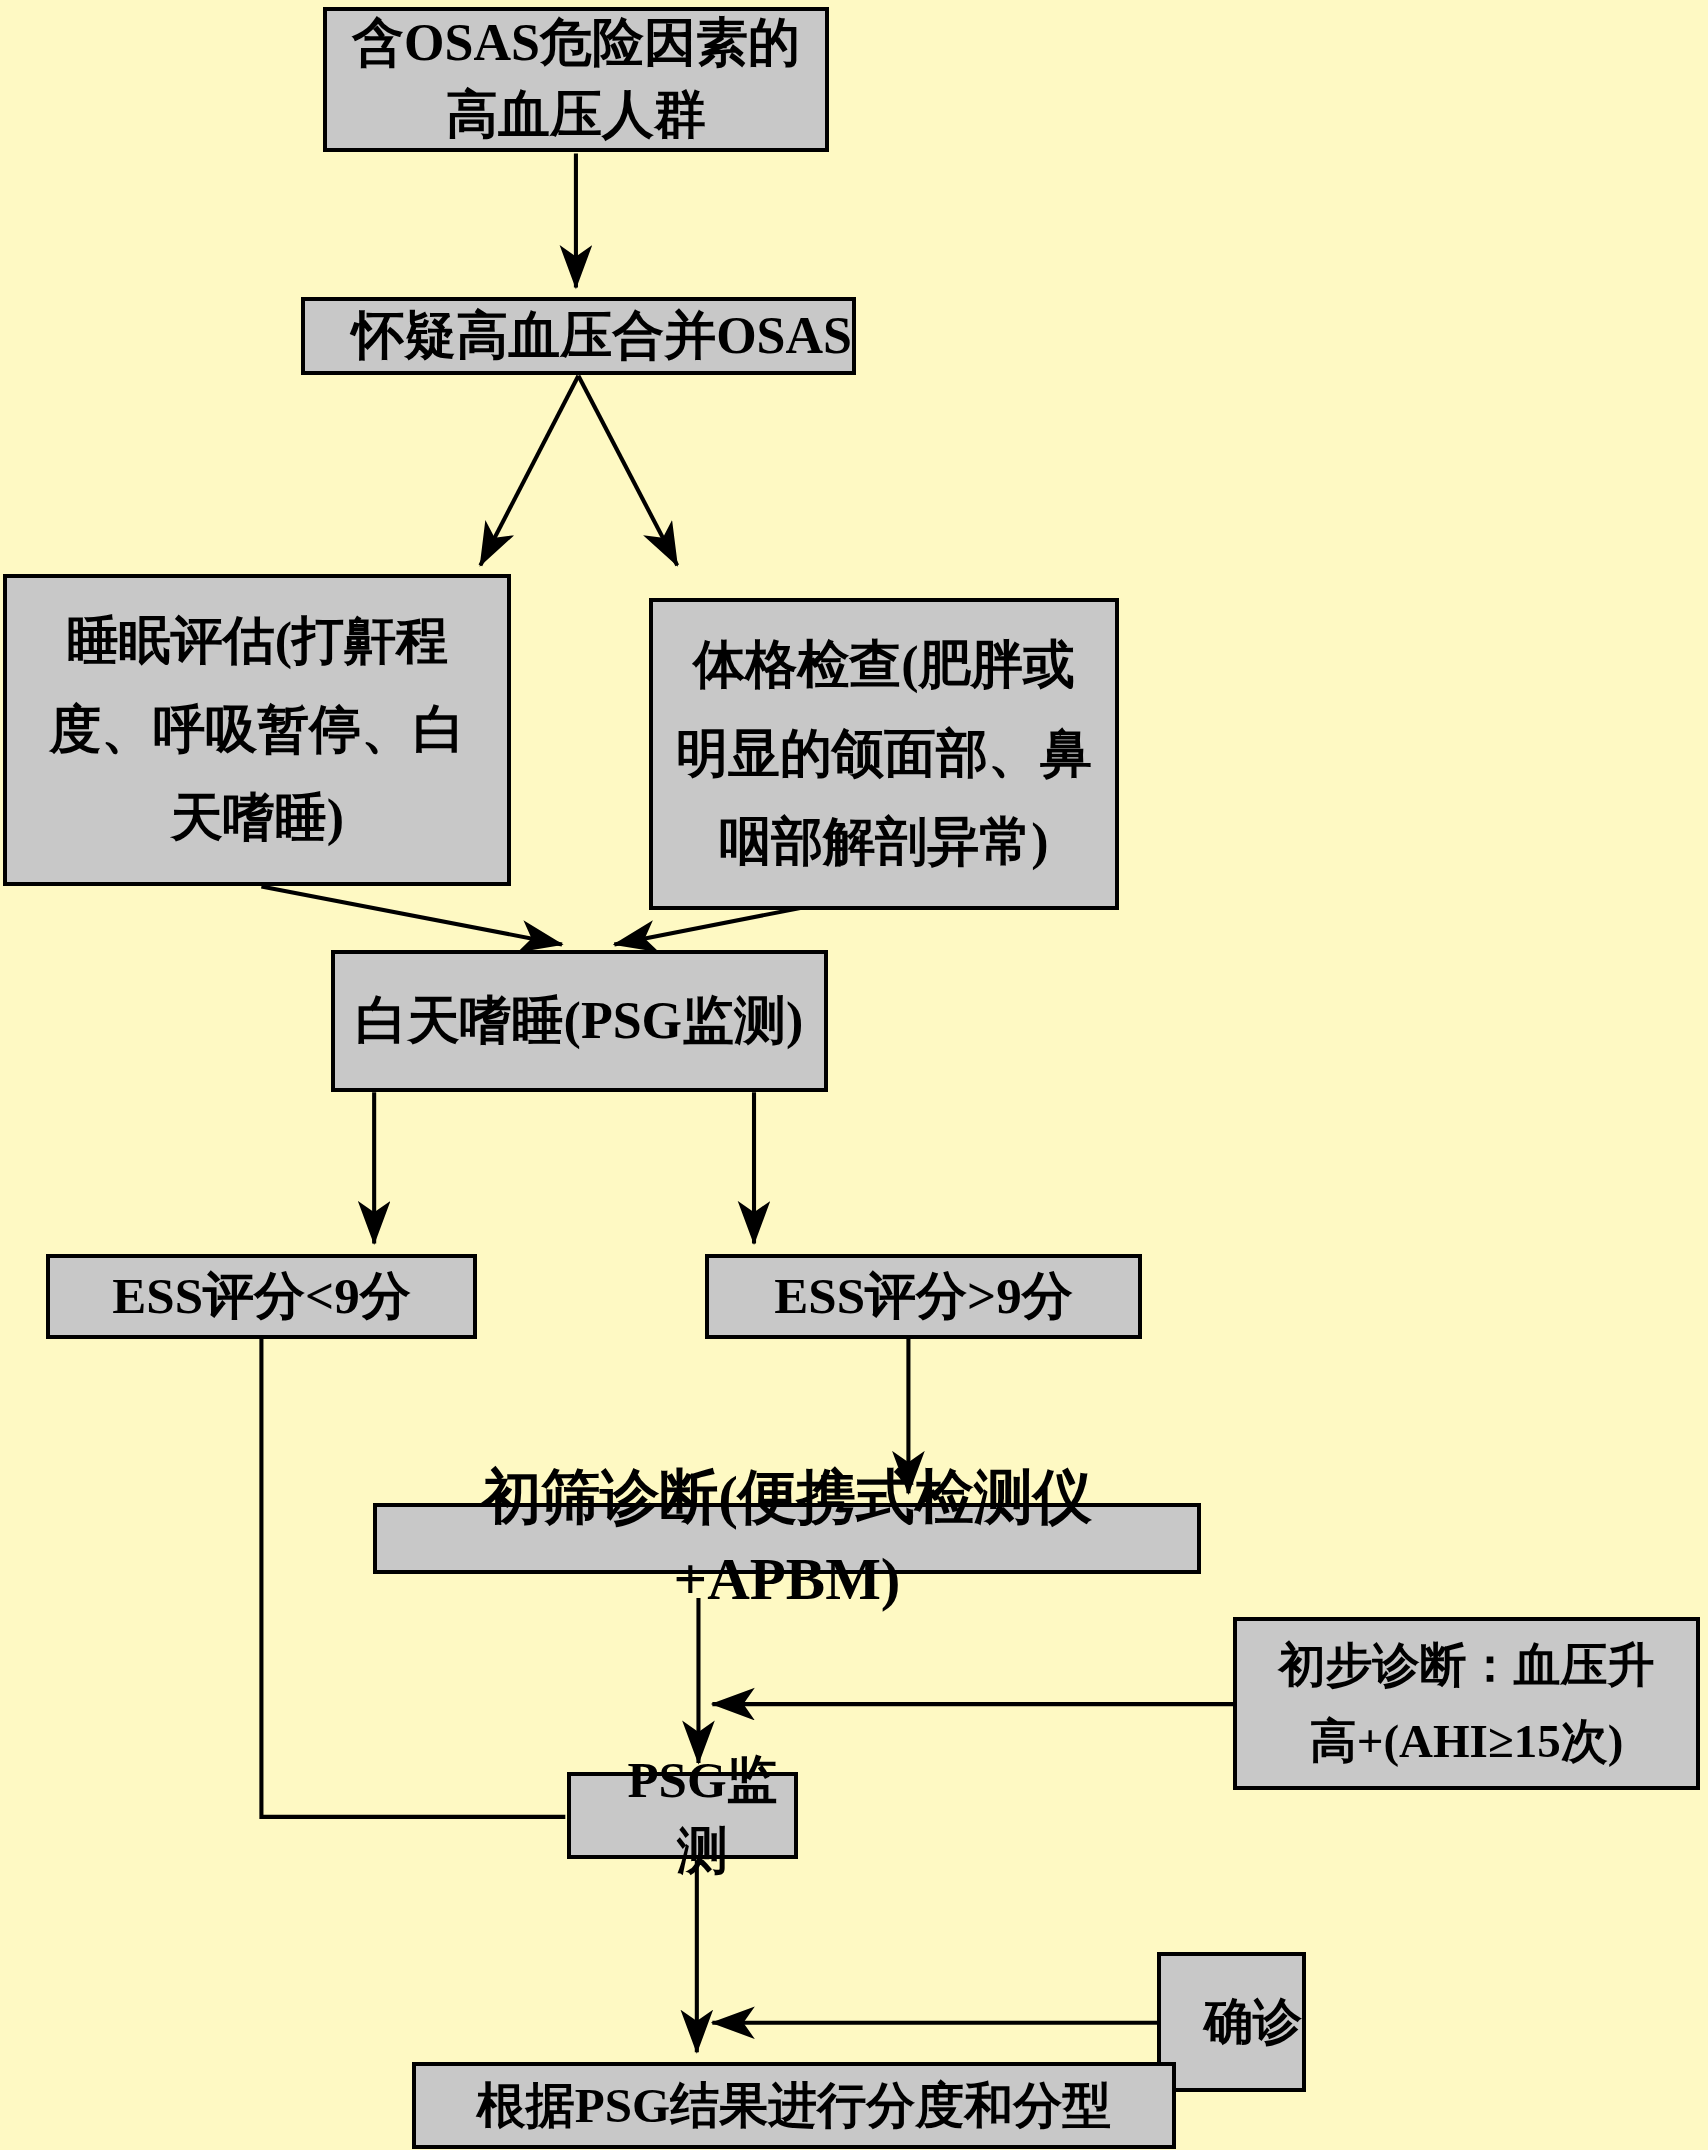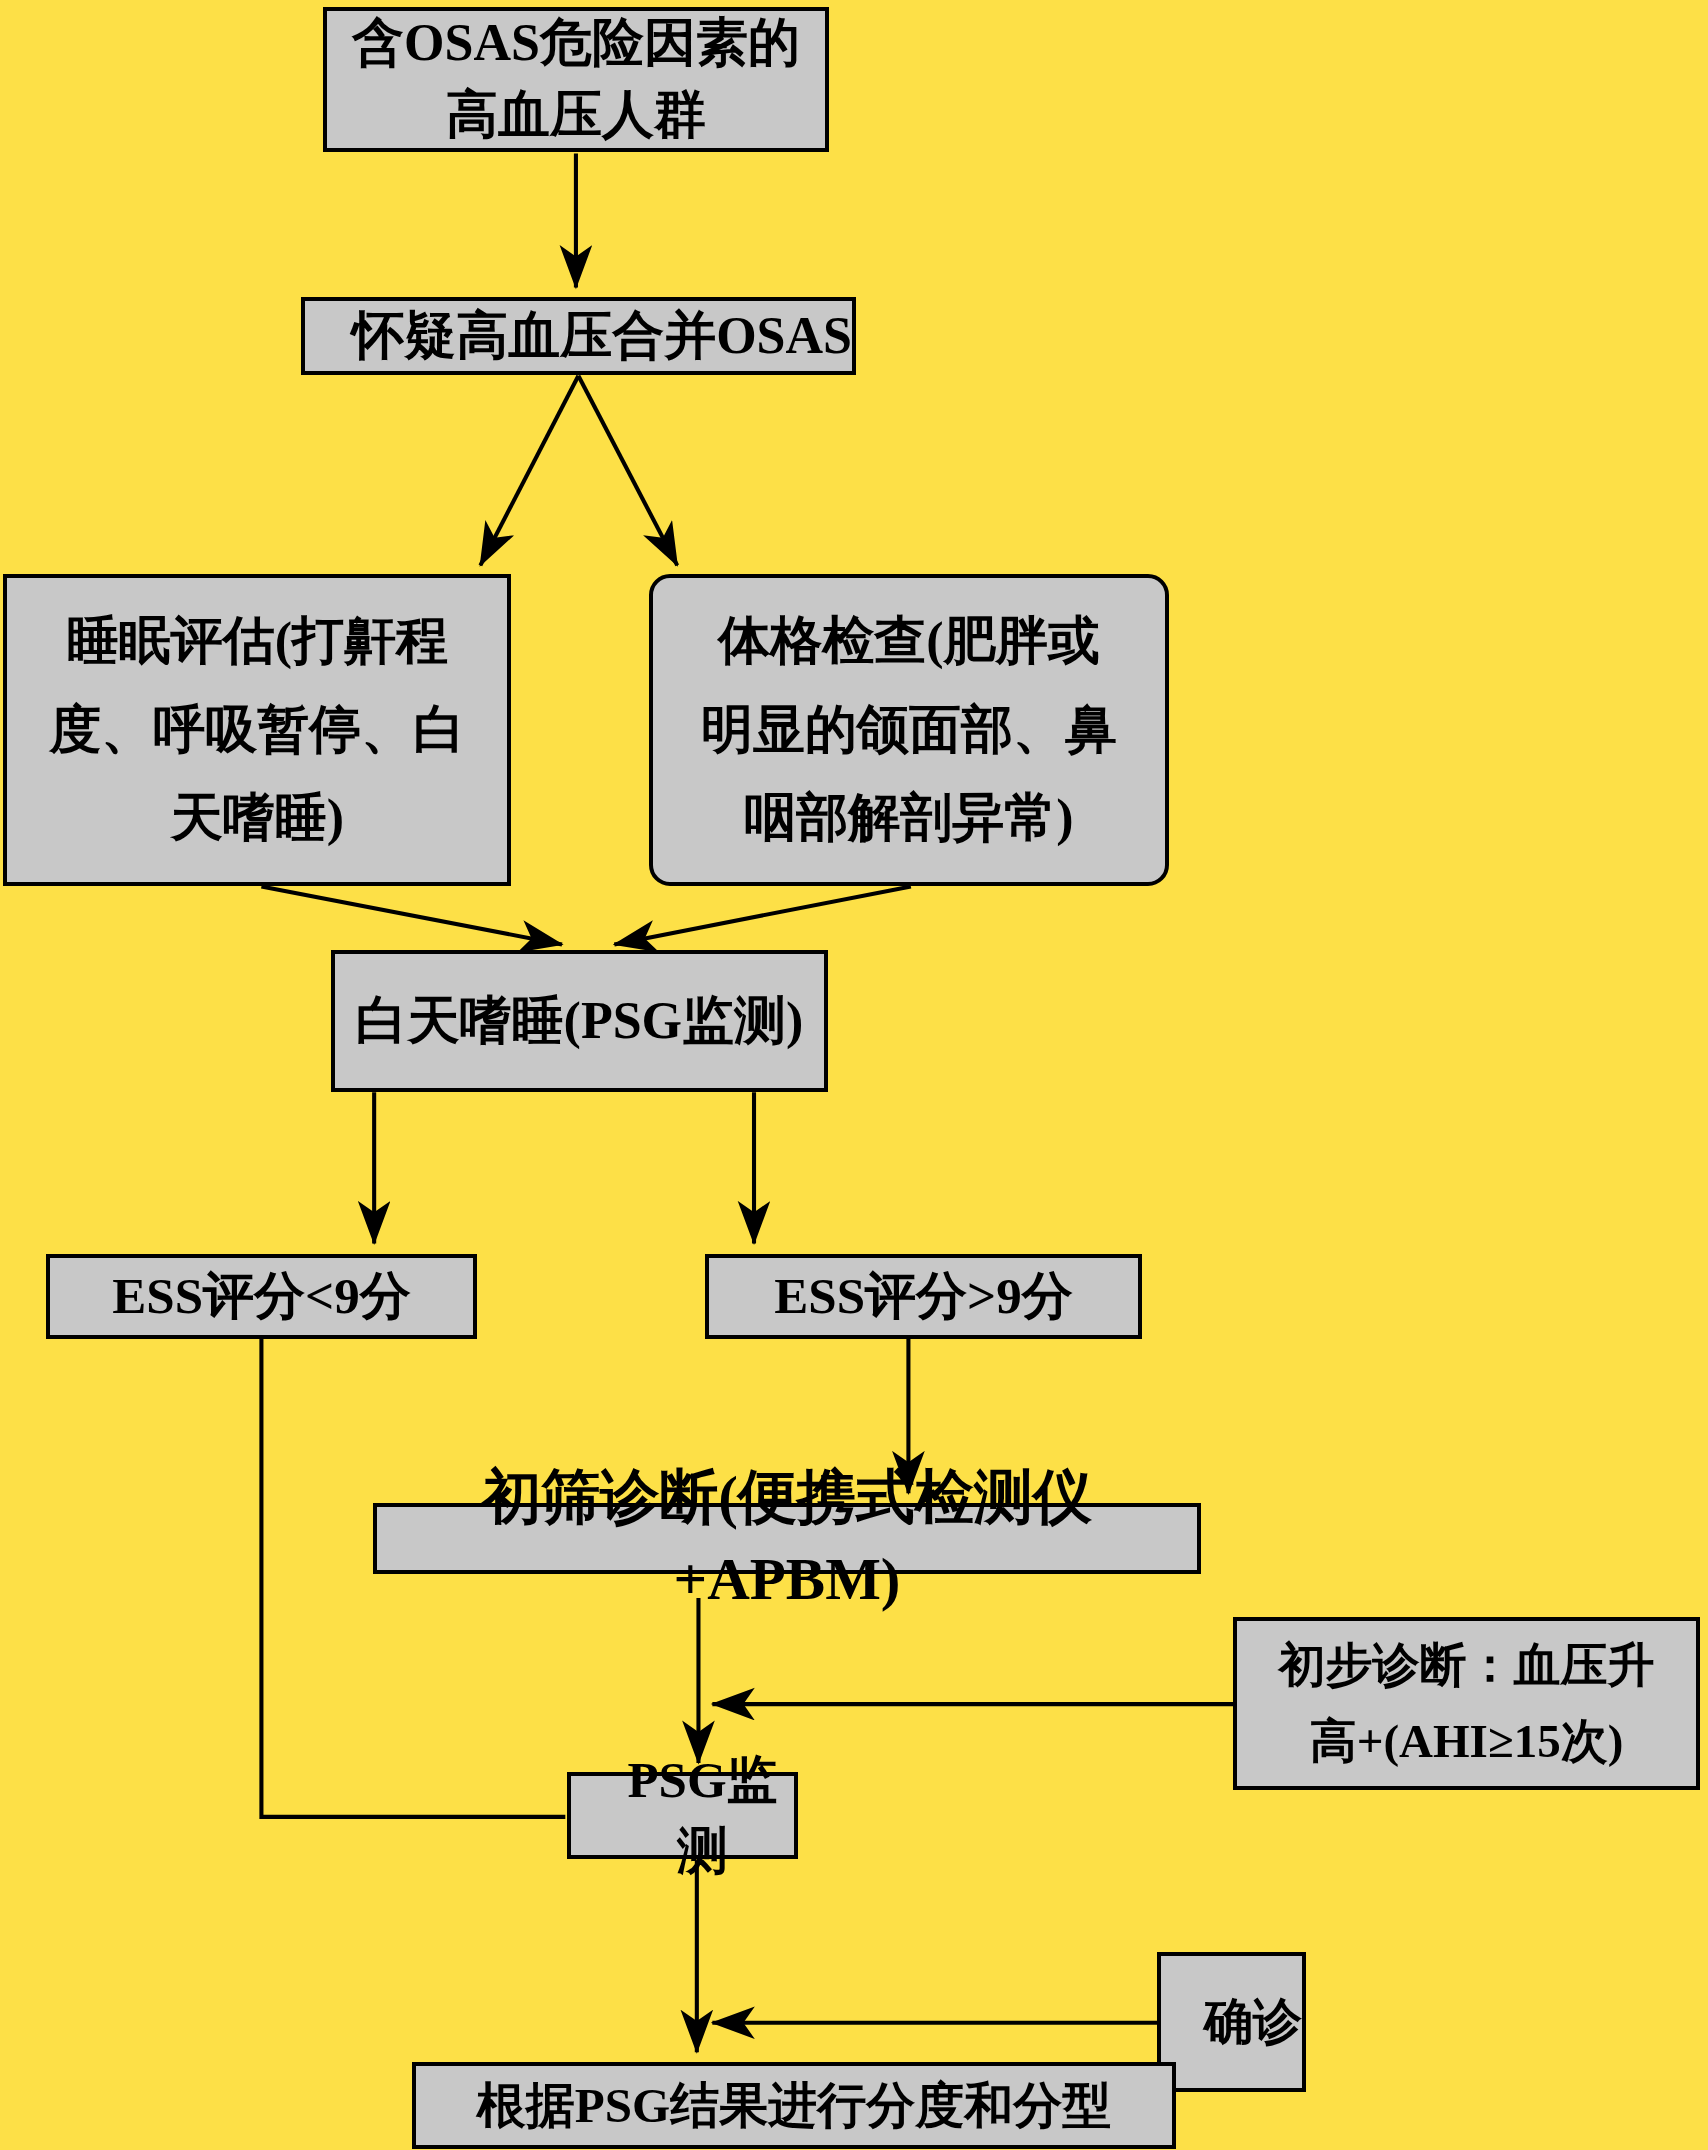--- a/index.html
+++ b/index.html
@@ -1,20 +1,20 @@
 <!DOCTYPE html>
 <html style="font-size:13px"><head>
 <meta charset="utf-8">
 <style>
   html, body { margin: 0; padding: 0; background: #ffffff; }
   #canvas {
     position: relative;
     width: 1709px;
     height: 2151px;
-    background: #fde047;
+    background: #fef9c3;
     font-family: "Liberation Serif", "DejaVu Serif", serif;
     color: #000000;
   }
   #connectors {
     position: absolute;
     left: 0; top: 0;
     width: 1709px; height: 2151px;
   }
   .node {
     position: absolute;
@@ -27,21 +27,21 @@
     justify-content: center;
     text-align: center;
     font-weight: bold;
     line-height: 1.38;
   }
   .node .ln { display: block; }
 
   #node-population   { left: 323px;  top: 6.5px;    width: 506px;  height: 145px; font-size: 52px; }
   #node-suspect      { left: 301px;  top: 297px;  width: 555px;  height: 78px;  font-size: 52px; align-items: flex-end; }
   #node-sleep-eval   { left: 3.3px;    top: 574px;  width: 508px;  height: 312px; font-size: 52px; line-height: 1.7; }
-  #node-physical     { left: 649px;  top: 574px;  width: 520px;  height: 312px; font-size: 52px; line-height: 1.7; border-radius: 21px; }
+  #node-physical     { left: 649px;  top: 598px;  width: 470px;  height: 312px; font-size: 52px; line-height: 1.7; }
   #node-ess          { left: 331px;  top: 950px; width: 497px;  height: 142px; font-size: 52px; }
   #node-ess-lt9      { left: 46px;   top: 1254px; width: 431px;  height: 85px; font-size: 51px; }
   #node-ess-gt9      { left: 705px;  top: 1254px; width: 437px;  height: 85px; font-size: 51px; text-align: right; }
   #node-screening    { left: 373px;  top: 1503px; width: 828px; height: 71px; font-size: 59px; }
   #node-preliminary  { left: 1233px; top: 1617px; width: 467px;  height: 173px; font-size: 47px; line-height: 1.6; }
   #node-psg          { left: 567px;  top: 1772px; width: 231px;  height: 87px; font-size: 51px; padding-left: 40px; }
   #node-confirm      { left: 1157px; top: 1952px; width: 149px;  height: 140px; font-size: 49px; align-items: flex-end; }
   #node-final        { left: 372px;  top: 2062px; width: 764px;  height: 87px; font-size: 49px; margin-left: 40px; }
 
   .edge { stroke: #000000; stroke-width: 5; fill: none; }

